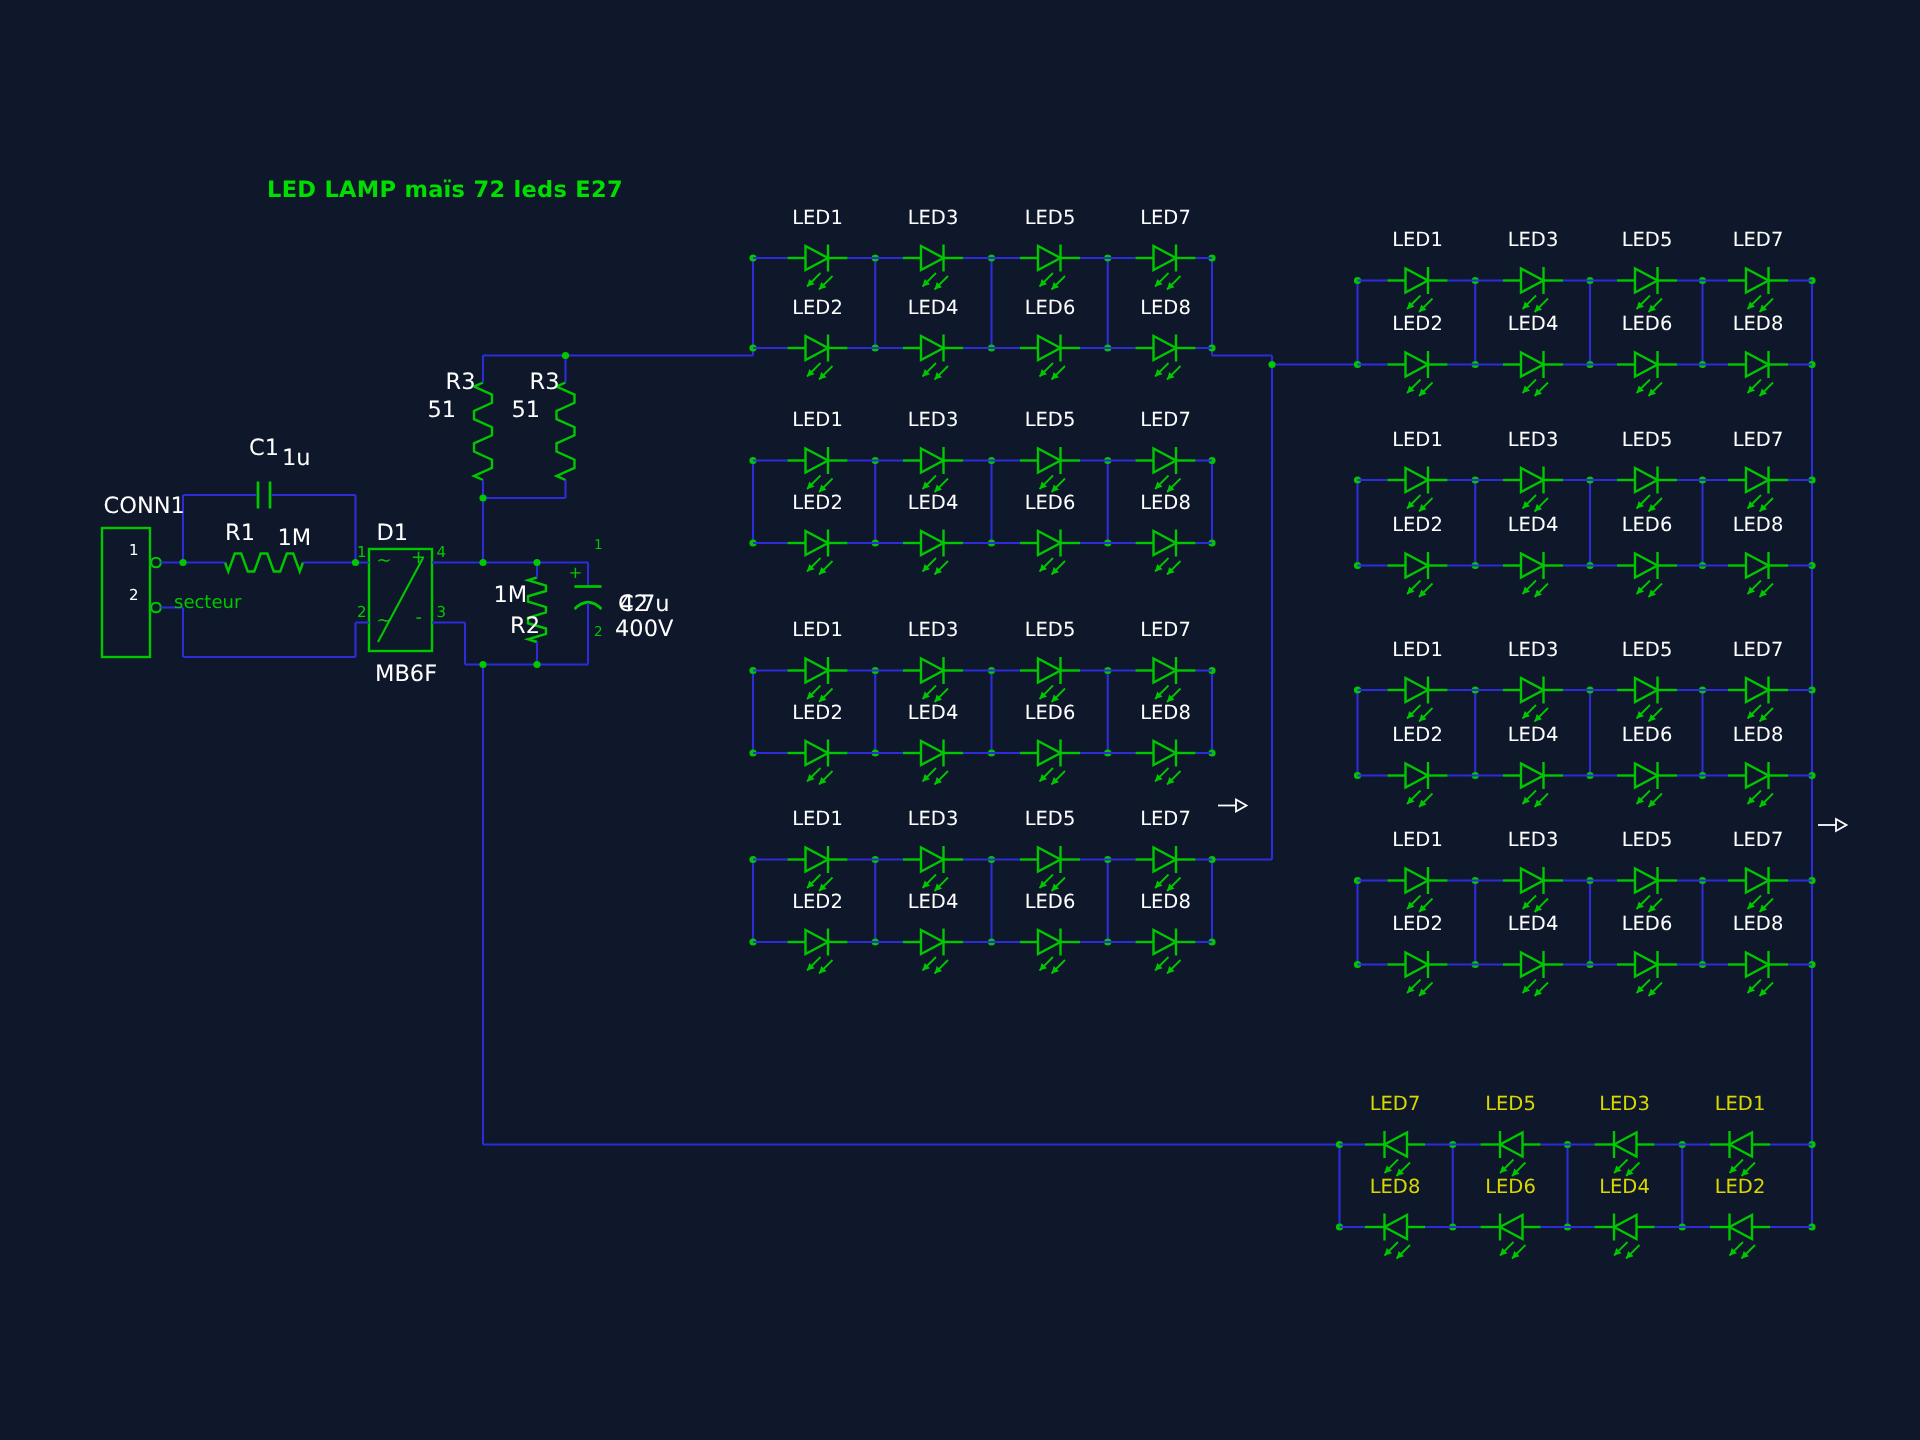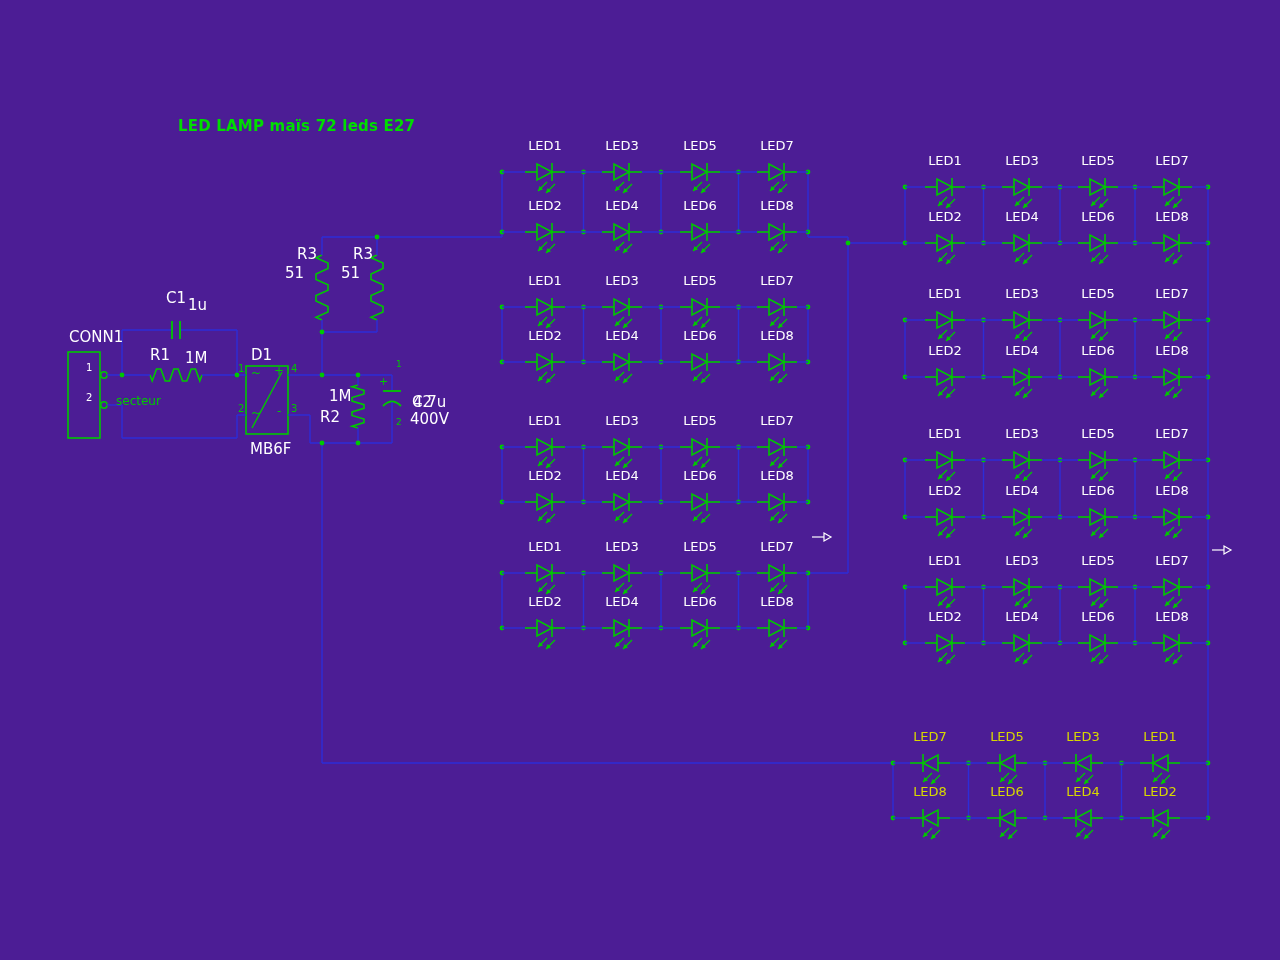--- a/index.html
+++ b/index.html
@@ -1,17 +1,17 @@
 <!DOCTYPE html>
 <html><head>
 <meta charset="utf-8">
 <style>
   *{box-sizing:border-box}
   html,body{margin:0;padding:0;background:#000}
-  #canvas{position:relative;width:1280px;height:960px;background:#4c1d95;overflow:hidden;
+  #canvas{position:relative;width:1280px;height:960px;background:#0f172a;overflow:hidden;
           font-family:"DejaVu Sans","Liberation Sans",sans-serif}
   #wires{position:absolute;left:0;top:0}
   .lbl{position:absolute;line-height:1.15;white-space:nowrap}
   .white{color:#ffffff}
   .green{color:#00c800}
   .yellow{color:#d8d800}
   .f9{font-size:9px}.f10{font-size:10px}.f11{font-size:11px}.f12{font-size:12px}.f13{font-size:15px}
   .title{color:#00dd00;font-size:15px;font-weight:bold;letter-spacing:.2px}
   .led-label{position:absolute;width:60px;text-align:center;font-size:13px}
 </style>
@@ -1059,21 +1059,21 @@
   <div class="lbl green f12" style="left:251px;top:407px">~</div>
   <div class="lbl green f12" style="left:274px;top:365px">+</div>
   <div class="lbl green f12" style="left:277px;top:405px">-</div>
 
   <div class="lbl white f13" style="left:297px;top:246px">R3</div>
   <div class="lbl white f13" style="left:285px;top:265px">51</div>
   <div class="lbl white f13" style="left:353px;top:246px">R3</div>
   <div class="lbl white f13" style="left:341px;top:265px">51</div>
 
   <div class="lbl white f13" style="left:329px;top:388px">1M</div>
-  <div class="lbl white f13" style="left:320px;top:409px">R2</div>
+  <div class="lbl white f13" style="left:340px;top:409px">R2</div>
 
   <div class="lbl green f11" style="left:379px;top:376px">+</div>
   <div class="lbl green f9" style="left:396px;top:359px">1</div>
   <div class="lbl green f9" style="left:396px;top:417px">2</div>
   <div class="lbl white f13" style="left:413px;top:394px">4.7u</div>
   <div class="lbl white f13" style="left:412px;top:394px">C2</div>
   <div class="lbl white f13" style="left:410px;top:411px">400V</div>
 
   <div id="gen-labels">
       <div class="led-label white" style="left: 515px; top: 138px;">LED1</div>

